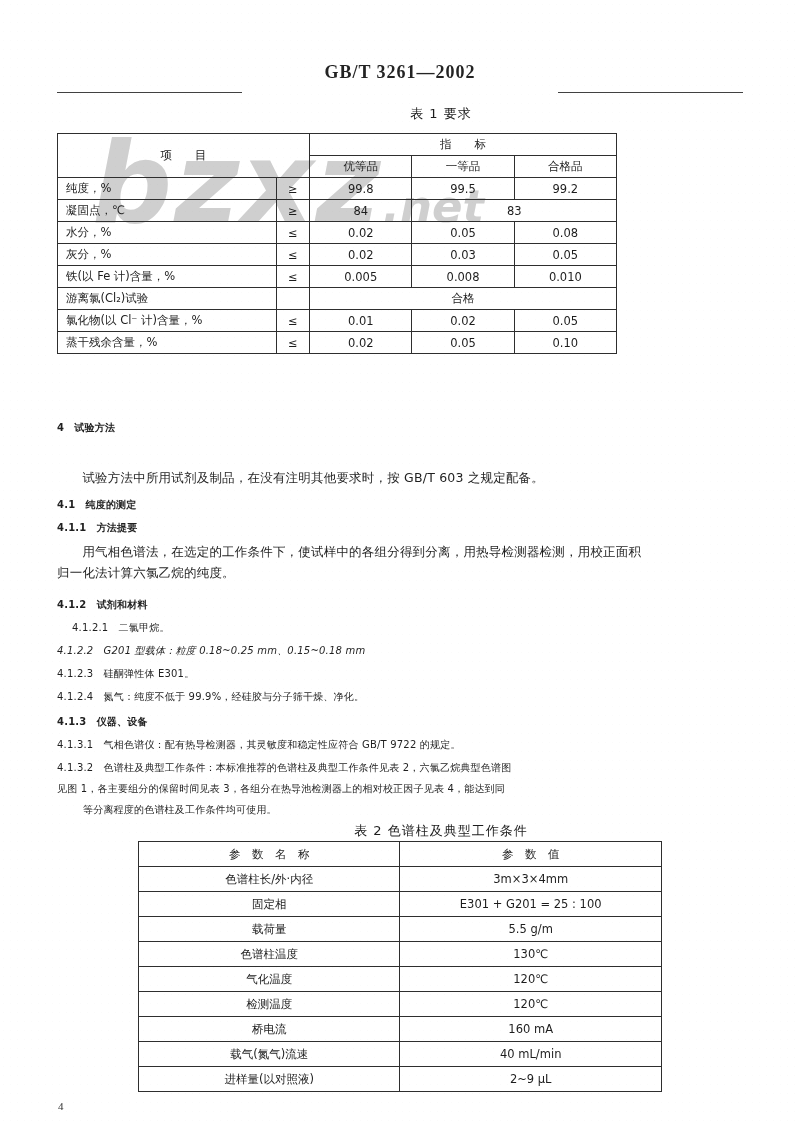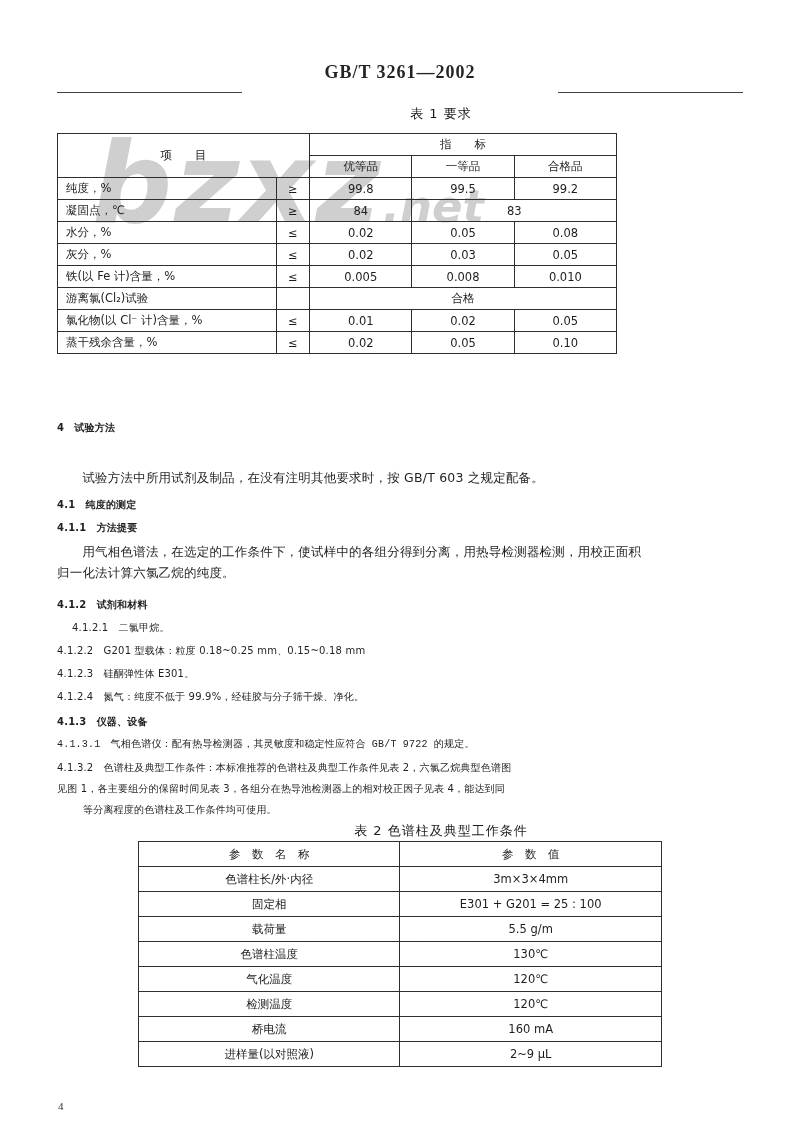--- a/index.html
+++ b/index.html
@@ -258,26 +258,26 @@
     <div class="txt cn heading" style="left:57px; top:418px;">4　试验方法</div>
     <div class="body-p cn" style="left:57px; top:467px; width:690px;">　　试验方法中所用试剂及制品，在没有注明其他要求时，按 GB/T 603 之规定配备。</div>
 
     <div class="txt cn heading" style="left:57px; top:495px;">4.1　纯度的测定</div>
     <div class="txt cn heading" style="left:57px; top:518px;">4.1.1　方法提要</div>
     <div class="body-p cn" style="left:57px; top:541px; width:692px;">　　用气相色谱法，在选定的工作条件下，使试样中的各组分得到分离，用热导检测器检测，用校正面积</div>
     <div class="body-p cn" style="left:57px; top:562px; width:692px;">归一化法计算六氯乙烷的纯度。</div>
 
     <div class="txt cn heading" style="left:57px; top:595px;">4.1.2　试剂和材料</div>
     <div class="txt cn" style="left:57px; top:618px;margin-left:15px;">4.1.2.1　二氯甲烷。</div>
-    <div class="txt cn" style="left:57px; top:641px;">4.1.2.2　G201 型载体：粒度 0.18~0.25 mm、0.15~0.18 mm</div>
+    <div class="txt cn" style="left:57px; top:641px;font-style:italic;">4.1.2.2　G201 型载体：粒度 0.18~0.25 mm、0.15~0.18 mm</div>
     <div class="txt cn" style="left:57px; top:664px;">4.1.2.3　硅酮弹性体 E301。</div>
     <div class="txt cn" style="left:57px; top:687px;">4.1.2.4　氮气：纯度不低于 99.9%，经硅胶与分子筛干燥、净化。</div>
 
     <div class="txt cn heading" style="left:57px; top:712px;">4.1.3　仪器、设备</div>
-    <div class="txt cn" style="left:57px; top:735px;font-family:Liberation Mono, monospace;">4.1.3.1　气相色谱仪：配有热导检测器，其灵敏度和稳定性应符合 GB/T 9722 的规定。</div>
+    <div class="txt cn" style="left:57px; top:735px;">4.1.3.1　气相色谱仪：配有热导检测器，其灵敏度和稳定性应符合 GB/T 9722 的规定。</div>
     <div class="txt cn" style="left:57px; top:758px;">4.1.3.2　色谱柱及典型工作条件：本标准推荐的色谱柱及典型工作条件见表 2，六氯乙烷典型色谱图</div>
     <div class="txt cn" style="left:57px; top:779px;">见图 1，各主要组分的保留时间见表 3，各组分在热导池检测器上的相对校正因子见表 4，能达到同</div>
     <div class="txt cn" style="left:57px; top:800px;margin-left:26px;">等分离程度的色谱柱及工作条件均可使用。</div>
 
     <div class="tbl-title cn" style="top:822px;">表 2  色谱柱及典型工作条件</div>
 
     <table class="doc cn" id="table-2">
       <thead>
         <tr>
           <td class="c-name">参　数　名　称</td>
@@ -307,20 +307,24 @@
           </tr>
           <tr>
             <td class="c-name">检测温度</td>
             <td class="c-val">120℃</td>
           </tr>
           <tr>
             <td class="c-name">桥电流</td>
             <td class="c-val">160 mA</td>
           </tr>
           <tr>
+            <td class="c-name">载气(氮气)流速</td>
+            <td class="c-val">40 mL/min</td>
+          </tr>
+          <tr>
             <td class="c-name">进样量(以对照液)</td>
             <td class="c-val">2~9 μL</td>
           </tr>
         </tbody>
     </table>
 
     <div class="folio">4</div>
 
     <div class="noise"></div>
   </div>

